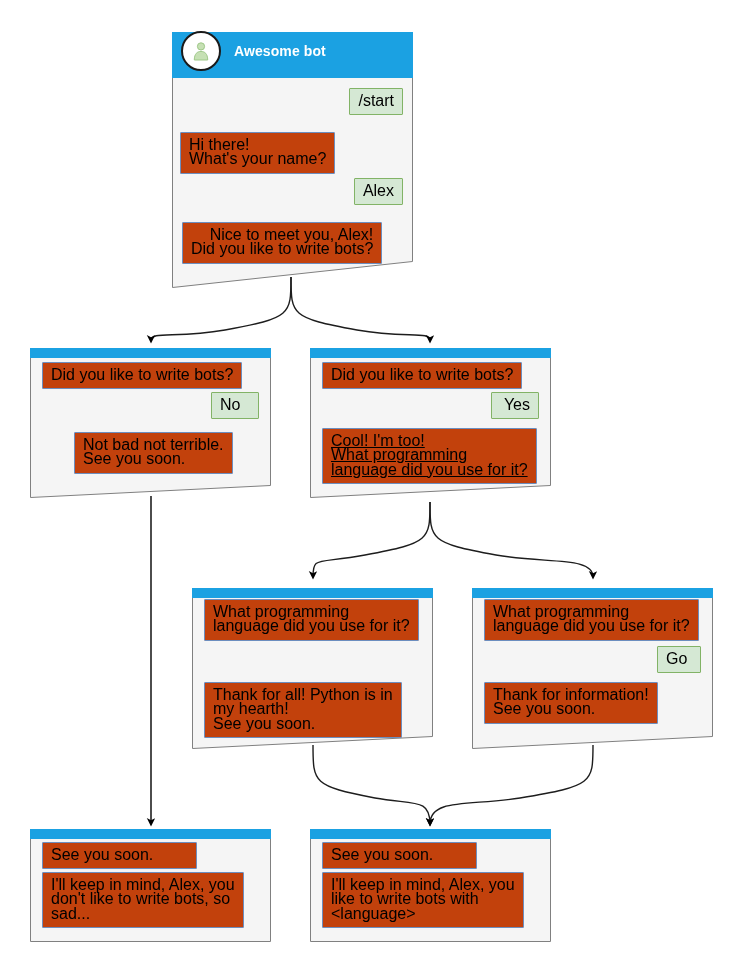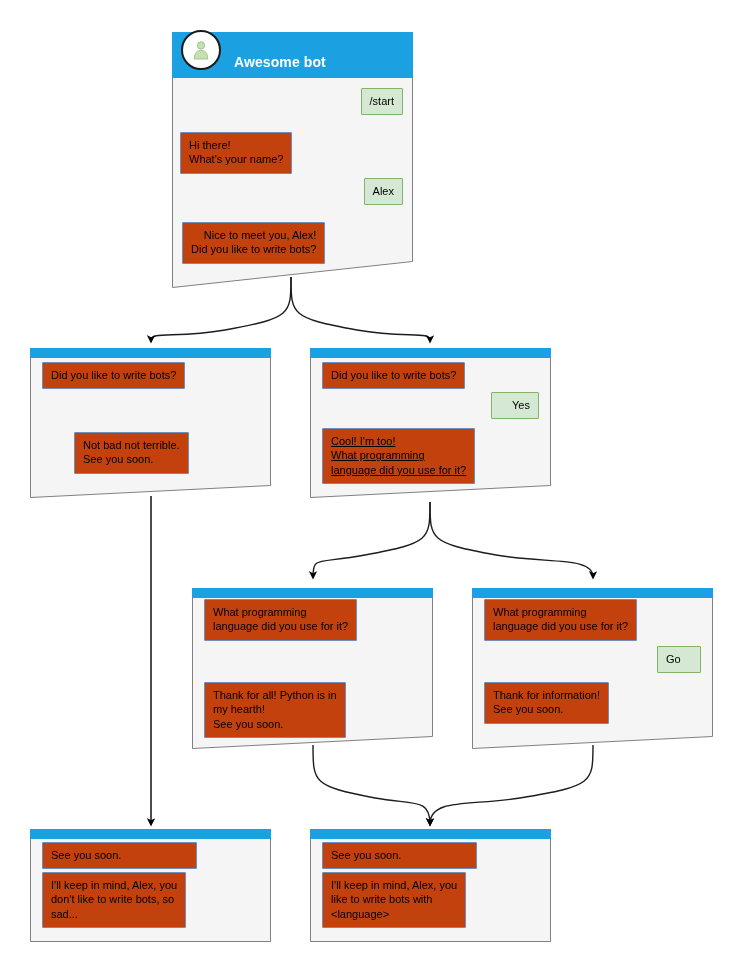--- a/index.html
+++ b/index.html
@@ -51,21 +51,21 @@
   }
 
   
   .hdr-big {
     position: absolute;
     left: 0;
     top: 0;
     right: 0;
     height: 38px;
     display: flex;
-    align-items: flex-end;
+    align-items: center;
     padding-left: 9px;
     box-sizing: border-box;
   }
   .avatar {
     width: 36px;
     height: 36px;
     border-radius: 50%;
     background: #ffffff;
     border: 2px solid #1a1a1a;
     display: flex;
@@ -82,21 +82,21 @@
     white-space: nowrap;
   }
   .msgrow {
     position: absolute;
     display: flex;
   }
   .msgrow.left { justify-content: flex-start; }
   .msgrow.right { justify-content: flex-end; }
 
   .bubble {
-    font-size: 11px;
+    font-size: 16px;
     line-height: 14.4px;
     color: #000000;
     padding: 5px 8px 6px 8px;
     border-radius: 1px;
     white-space: pre-line;
     box-sizing: border-box;
     display: inline-block;
   }
   .bubble.bot {
     background: #c2410c;
@@ -169,20 +169,23 @@
 
   <div class="card" style="left:30px; top:348px; width:241px; height:152px;">
     <svg class="card-shape" viewBox="0 0 241 152" preserveAspectRatio="none">
       <path d="M0.5,0.5 L240.5,0.5 L240.5,137.5 L0.5,149.5 Z" fill="#f5f5f5" stroke="#808080" stroke-width="1"></path>
       <rect x="0.5" y="0.5" width="240" height="9" fill="#1ba1e2" stroke="#1ba1e2" stroke-width="1"></rect>
     </svg>
     <div class="card-inner">
       <div class="msgrow left" style="left:12px; right:12px; top:14px;">
         <span class="bubble bot">Did you like to write bots?</span>
       </div>
+      <div class="msgrow right" style="left:12px; right:12px; top:44px;">
+        <span class="bubble user" style="min-width:48px; text-align:left;">No</span>
+      </div>
       <div class="msgrow left" style="left:12px; right:12px; top:84px;padding-left:32px;">
         <span class="bubble bot">Not bad not terrible.
 See you soon.</span>
       </div>
     </div>
   </div>
 
   <div class="card" style="left:310px; top:348px; width:241px; height:152px;">
     <svg class="card-shape" viewBox="0 0 241 152" preserveAspectRatio="none">
       <path d="M0.5,0.5 L240.5,0.5 L240.5,137.5 L0.5,149.5 Z" fill="#f5f5f5" stroke="#808080" stroke-width="1"></path>

